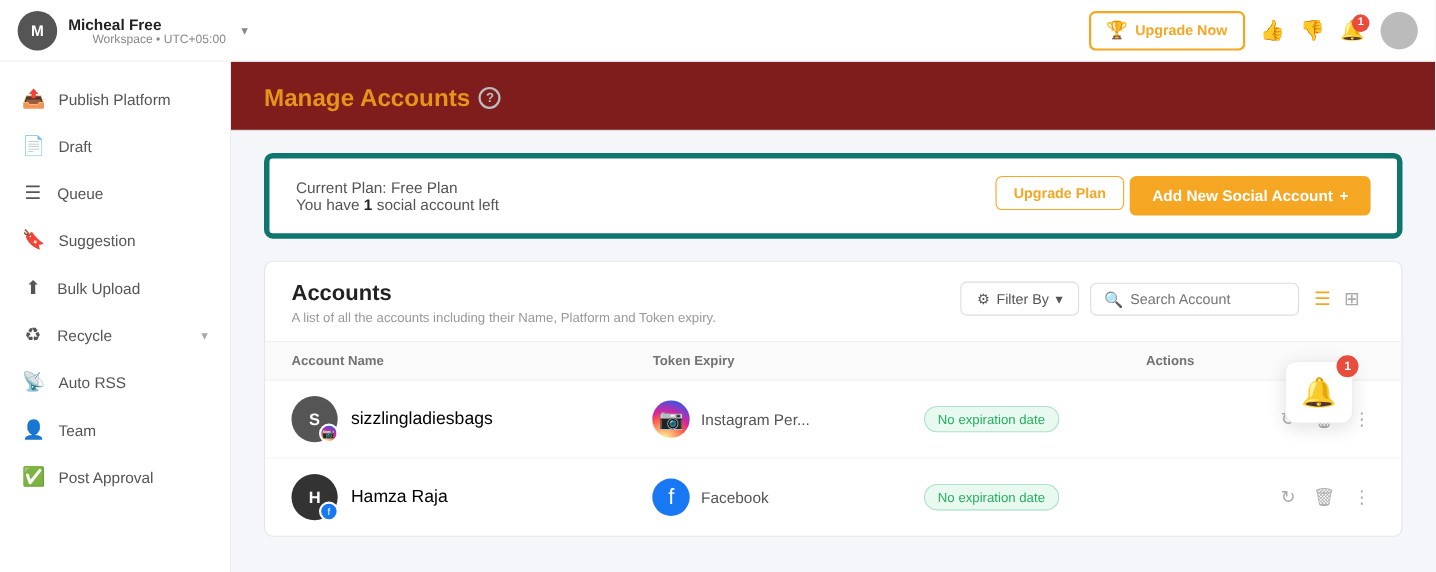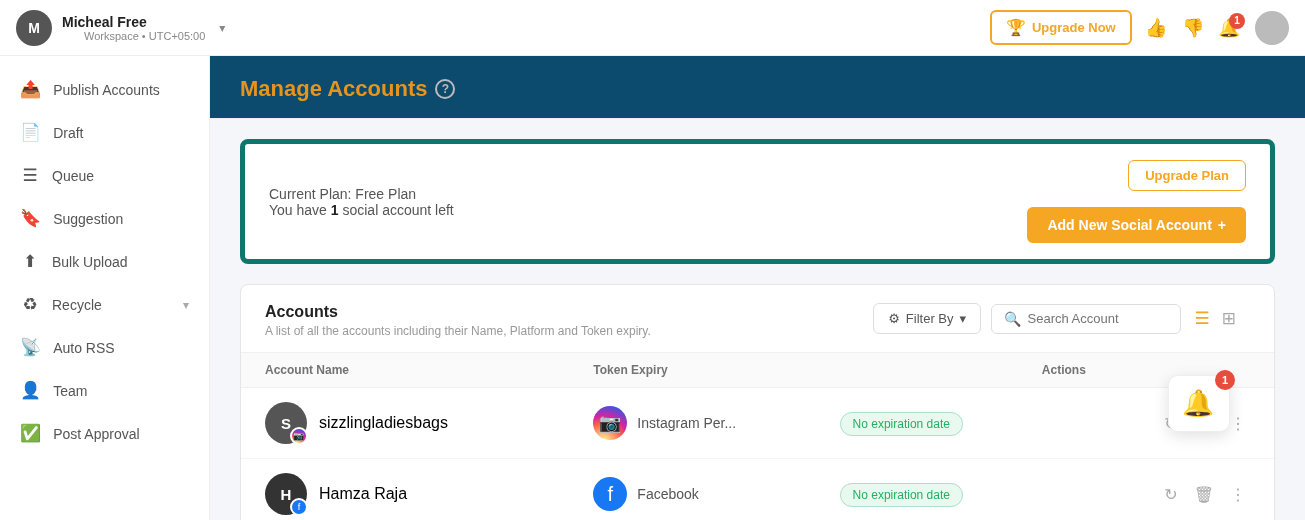--- a/index.html
+++ b/index.html
@@ -24,37 +24,37 @@
     .layout { display: flex; flex: 1; overflow: hidden; }
 
     
     .sidebar { width: 210px; background: #fff; border-right: 1px solid #eee; display: flex; flex-direction: column; flex-shrink: 0; padding: 12px 0; }
     .sidebar-item { display: flex; align-items: center; gap: 12px; padding: 11px 20px; cursor: pointer; color: #555; font-size: 14px; font-weight: 500; transition: background 0.15s; }
     .sidebar-item .icon { font-size: 17px; min-width: 20px; text-align: center; }
     .sidebar-item .arrow { margin-left: auto; font-size: 12px; color: #aaa; }
 
     
     .main { flex: 1; overflow-y: auto; background: #f5f6fa; padding: 0; }
-    .page-header { background: #0c4a6e; padding: 20px 30px 16px; border-bottom: 1px solid #eee; }
+    .page-header { background: #7f1d1d; padding: 20px 30px 16px; border-bottom: 1px solid #eee; }
     .page-title { font-size: 22px; font-weight: 700; color: #e6941a; display: flex; align-items: center; gap: 8px; }
     .help-icon { width: 20px; height: 20px; border-radius: 50%; border: 2px solid #bbb; color: #bbb; font-size: 12px; display: flex; align-items: center; justify-content: center; font-weight: 700; cursor: pointer; }
 
     .content-area { padding: 20px 30px; }
 
     
     .plan-bar { background: #fff; border: 5px solid #0f766e; border-radius: 8px; padding: 16px 24px; display: flex; align-items: center; justify-content: space-between; margin-bottom: 20px; }
     .plan-info { font-size: 14px; color: #555; }
     .plan-info strong { color: #222; }
     .upgrade-plan-btn { border: 1.5px solid #f5a623; color: #f5a623; background: #fff; padding: 7px 16px; border-radius: 6px; font-size: 13px; font-weight: 600; cursor: pointer; }
     .add-account-btn { background: #f5a623; color: #fff; border: none; padding: 10px 20px; border-radius: 6px; font-size: 14px; font-weight: 600; cursor: pointer; display: flex; align-items: center; gap: 6px; }
 
     
     .accounts-card { background: #fff; border: 1px solid #e5e5e5; border-radius: 8px; overflow: hidden; }
     .accounts-header { padding: 18px 24px 14px; display: flex; align-items: flex-start; justify-content: space-between; border-bottom: 1px solid #f0f0f0; }
-    .accounts-title { font-size: 16px; font-weight: 700; color: #222; }
+    .accounts-title { font-size: 20px; font-weight: 700; color: #222; }
     .accounts-sub { font-size: 12px; color: #999; margin-top: 3px; }
     .accounts-actions { display: flex; align-items: center; gap: 10px; }
     .filter-btn { display: flex; align-items: center; gap: 6px; border: 1px solid #ddd; background: #fff; border-radius: 6px; padding: 7px 14px; font-size: 13px; color: #555; cursor: pointer; }
     .search-box { display: flex; align-items: center; border: 1px solid #ddd; border-radius: 6px; padding: 6px 12px; background: #fff; gap: 6px; }
     .search-box input { border: none; outline: none; font-size: 13px; color: #555; width: 140px; background: transparent; }
     .view-btns { display: flex; align-items: center; gap: 4px; }
     .view-btn { border: none; background: none; cursor: pointer; font-size: 17px; color: #aaa; padding: 4px; }
     .view-btn.active { color: #f5a623; }
 
     
@@ -102,21 +102,21 @@
     </button>
     <div class="profile-avatar" style="background:#bbb; border-radius:50%; width:34px; height:34px;"></div>
   </div>
 </div>
 
 <div class="layout">
 
   <div class="sidebar">
     <div class="sidebar-item">
       <span class="icon">📤</span>
-      <span>Publish Accounts</span>
+      <span>Publish Platform</span>
     </div>
     <div class="sidebar-item">
       <span class="icon">📄</span>
       <span>Draft</span>
     </div>
     <div class="sidebar-item">
       <span class="icon">☰</span>
       <span>Queue</span>
     </div>
     <div class="sidebar-item">
@@ -156,21 +156,21 @@
 
     <div class="content-area">
 
       <div class="plan-bar">
         <div>
           <div class="plan-info">Current Plan: Free Plan</div>
           <div class="plan-info">
             <span>You have </span><strong>1</strong><span> social account left</span>
           </div>
         </div>
-        <div style="display:flex; align-items:flex-end; gap:16px;flex-direction:column;">
+        <div style="display:flex; align-items:flex-start; gap:5px;">
           <button class="upgrade-plan-btn">Upgrade Plan</button>
           <button class="add-account-btn">
             <span>Add New Social Account</span>
             <span>+</span>
           </button>
         </div>
       </div>
 
       <div class="accounts-card">
         <div class="accounts-header">

